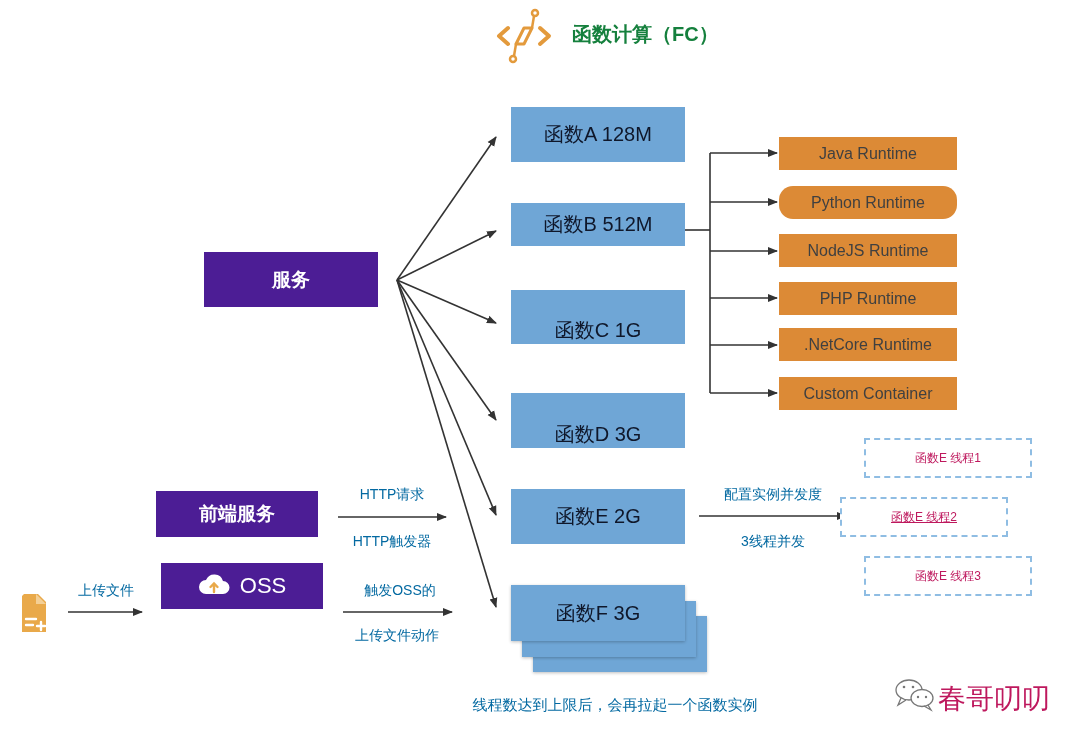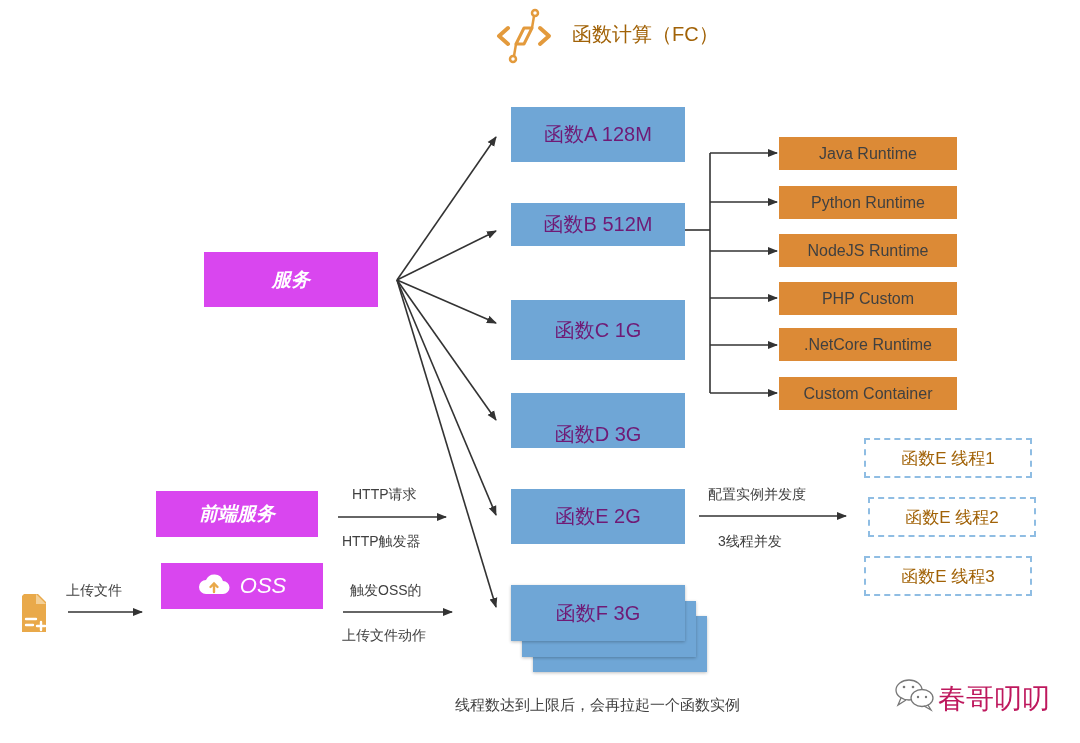--- a/index.html
+++ b/index.html
@@ -1,26 +1,26 @@
 <!DOCTYPE html>
 <html><head>
   <meta charset="utf-8">
   <style>
     html, body { margin: 0; padding: 0; background: #ffffff; }
     body { width: 1080px; height: 743px; position: relative; overflow: hidden;
            font-family: "Liberation Sans", "DejaVu Sans", sans-serif; }
     .abs { position: absolute; }
     .box { position: absolute; display: flex; align-items: center; justify-content: center;
            box-sizing: border-box; }
-    .fn { background: #6fa6d6; color: #701a75; font-size: 20px; }
-    .svc { background: #d946ef; color: #ffffff; font-size: 19px; font-weight: bold; font-style: italic; }
+    .fn { background: #6fa6d6; color: #0f172a; font-size: 20px; }
+    .svc { background: #4c1d95; color: #ffffff; font-size: 19px; font-weight: bold; }
     .rt { background: #dc8a36; color: #404040; font-size: 16px; }
-    .thr { border: 2px dashed #8fbde3; color: #a16207; font-size: 17px; background: #ffffff; }
-    .lbl { position: absolute; color: #404040; font-size: 14px; white-space: nowrap; text-align: left; }
-    .title { position: absolute; left: 572px; top: 21px; font-size: 20px; color: #a16207; font-weight: normal; }
+    .thr { border: 2px dashed #8fbde3; color: #be185d; font-size: 12px; background: #ffffff; }
+    .lbl { position: absolute; color: #0369a1; font-size: 14px; white-space: nowrap; text-align: center; }
+    .title { position: absolute; left: 572px; top: 21px; font-size: 20px; color: #15803d; font-weight: bold; }
     .shadow { box-shadow: 0 1px 3px rgba(0,0,0,0.25); align-items: center; }
     svg.lines { position: absolute; left: 0; top: 0; }
     .wm { position: absolute; left: 938px; top: 680px; font-size: 28px; color: #be185d; font-family: "DejaVu Serif", serif; }
   </style>
 </head>
 <body>
 
 <div class="abs" style="left:494px;top:8px;width:60px;height:56px;">
   <svg width="60" height="56" viewBox="0 0 60 56">
     <g fill="none" stroke="#e39a3c" stroke-width="4" stroke-linecap="round" stroke-linejoin="round">
@@ -98,59 +98,59 @@
     </g>
   </svg>
 </div>
 
 <div class="box fn" style="left:511px;top:107px;width:174px;height:55px;">
   <span>函数A 128M</span>
 </div>
 <div class="box fn" style="left:511px;top:203px;width:174px;height:43px;">
   <span>函数B 512M</span>
 </div>
-<div class="box fn" style="left:511px;top:300px;width:174px;height:60px;">
+<div class="box fn" style="left:511px;top:290px;width:174px;height:54px;align-items:flex-end;">
   <span>函数C 1G</span>
 </div>
 <div class="box fn" style="left:511px;top:393px;width:174px;height:55px;align-items:flex-end;">
   <span>函数D 3G</span>
 </div>
 <div class="box fn" style="left:511px;top:489px;width:174px;height:55px;">
   <span>函数E 2G</span>
 </div>
 
 <div class="box fn shadow" style="left:533px;top:616px;width:174px;height:56px;"></div>
 <div class="box fn shadow" style="left:522px;top:601px;width:174px;height:56px;"></div>
 <div class="box fn shadow" style="left:511px;top:585px;width:174px;height:56px;">
   <span>函数F 3G</span>
 </div>
 
 <div class="box rt" style="left:779px;top:137px;width:178px;height:33px;">
   <span>Java Runtime</span>
 </div>
-<div class="box rt" style="left:779px;top:186px;width:178px;height:33px;">
+<div class="box rt" style="left:779px;top:186px;width:178px;height:33px;border-radius:14px;">
   <span>Python Runtime</span>
 </div>
 <div class="box rt" style="left:779px;top:234px;width:178px;height:33px;">
   <span>NodeJS Runtime</span>
 </div>
 <div class="box rt" style="left:779px;top:282px;width:178px;height:33px;">
-  <span>PHP Custom</span>
+  <span>PHP Runtime</span>
 </div>
 <div class="box rt" style="left:779px;top:328px;width:178px;height:33px;">
   <span>.NetCore Runtime</span>
 </div>
 <div class="box rt" style="left:779px;top:377px;width:178px;height:33px;">
   <span>Custom Container</span>
 </div>
 
 <div class="box thr" style="left:864px;top:438px;width:168px;height:40px;">
   <span>函数E 线程1</span>
 </div>
-<div class="box thr" style="left:868px;top:497px;width:168px;height:40px;">
+<div class="box thr" style="left:840px;top:497px;width:168px;height:40px;text-decoration:underline;">
   <span>函数E 线程2</span>
 </div>
 <div class="box thr" style="left:864px;top:556px;width:168px;height:40px;">
   <span>函数E 线程3</span>
 </div>
 
 <div class="lbl" style="left:352px;top:486px;width:80px;">HTTP请求</div>
 <div class="lbl" style="left:342px;top:533px;width:100px;">HTTP触发器</div>
 <div class="lbl" style="left:66px;top:582px;width:80px;">上传文件</div>
 <div class="lbl" style="left:350px;top:582px;width:100px;">触发OSS的</div>

